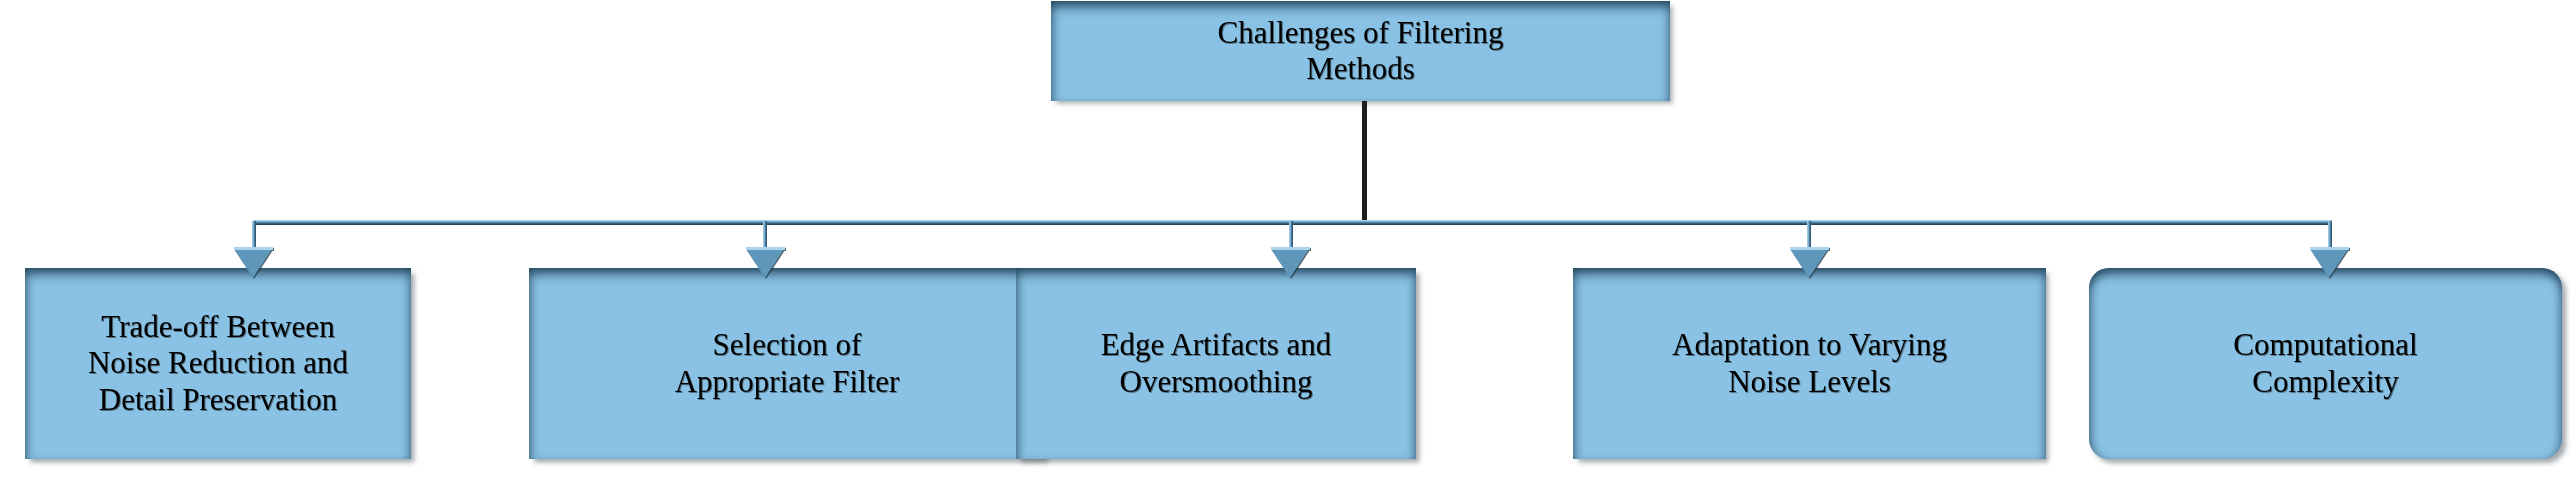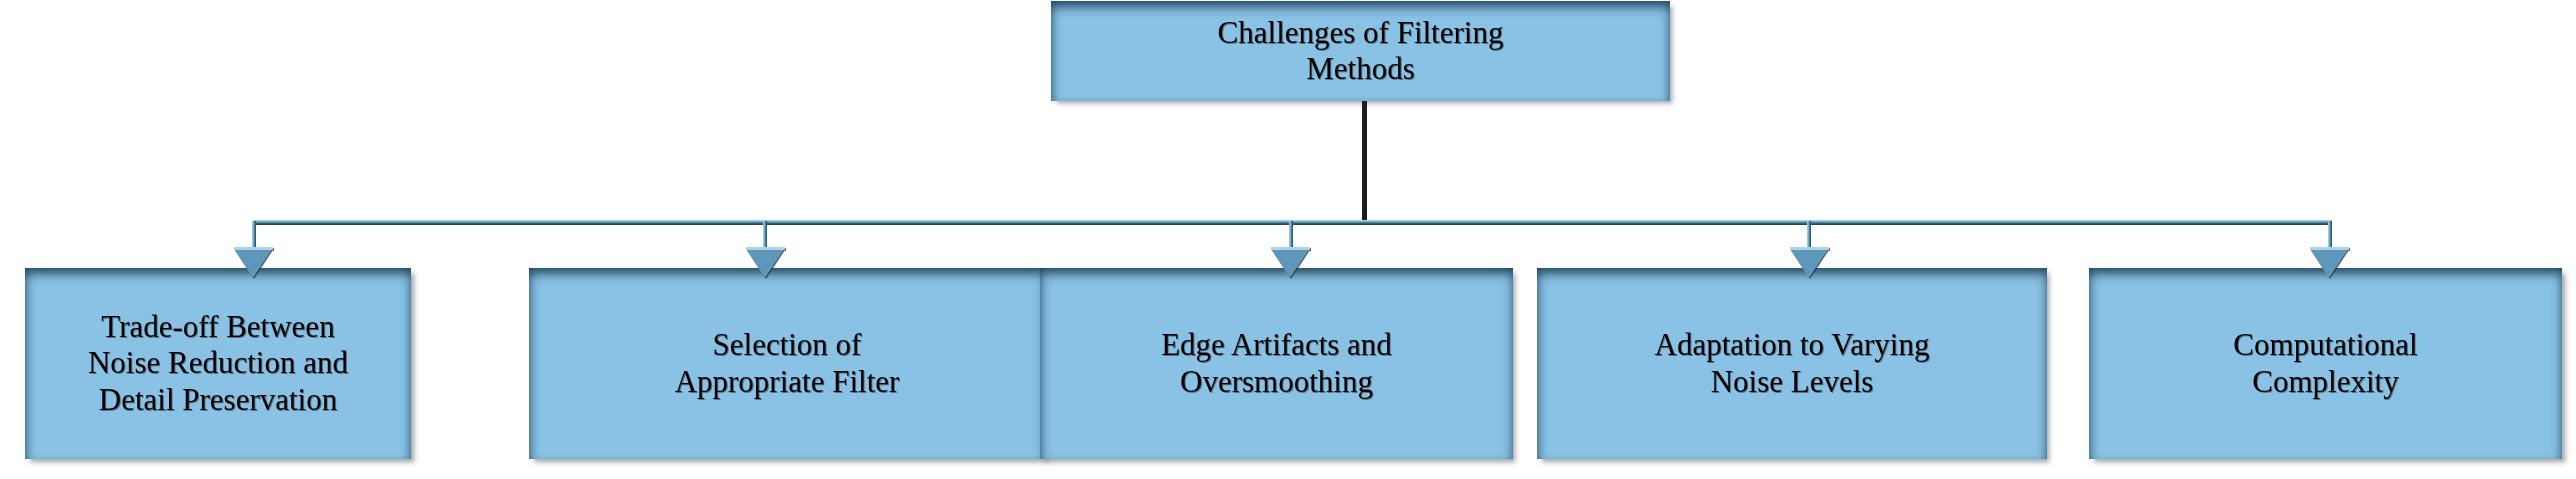--- a/index.html
+++ b/index.html
@@ -152,29 +152,29 @@
     <span class="node-label">Trade-off Between
 Noise Reduction and
 Detail Preservation</span>
   </div>
 
   <div class="node node-child" style="left:529px; width:516px;">
     <span class="node-label">Selection of
 Appropriate Filter</span>
   </div>
 
-  <div class="node node-child" style="left:1040px; width:473px;">
+  <div class="node node-child" style="left:1016px; width:400px;">
     <span class="node-label">Edge Artifacts and
 Oversmoothing</span>
   </div>
 
-  <div class="node node-child" style="left:1537px; width:510px;">
+  <div class="node node-child" style="left:1573px; width:473px;">
     <span class="node-label">Adaptation to Varying
 Noise Levels</span>
   </div>
 
-  <div class="node node-child" style="left:2089px; width:473px;">
+  <div class="node node-child" style="left:2089px; width:473px;border-radius:20px;">
     <span class="node-label">Computational
 Complexity</span>
   </div>
 
 </div>
 
 
 </body></html>

